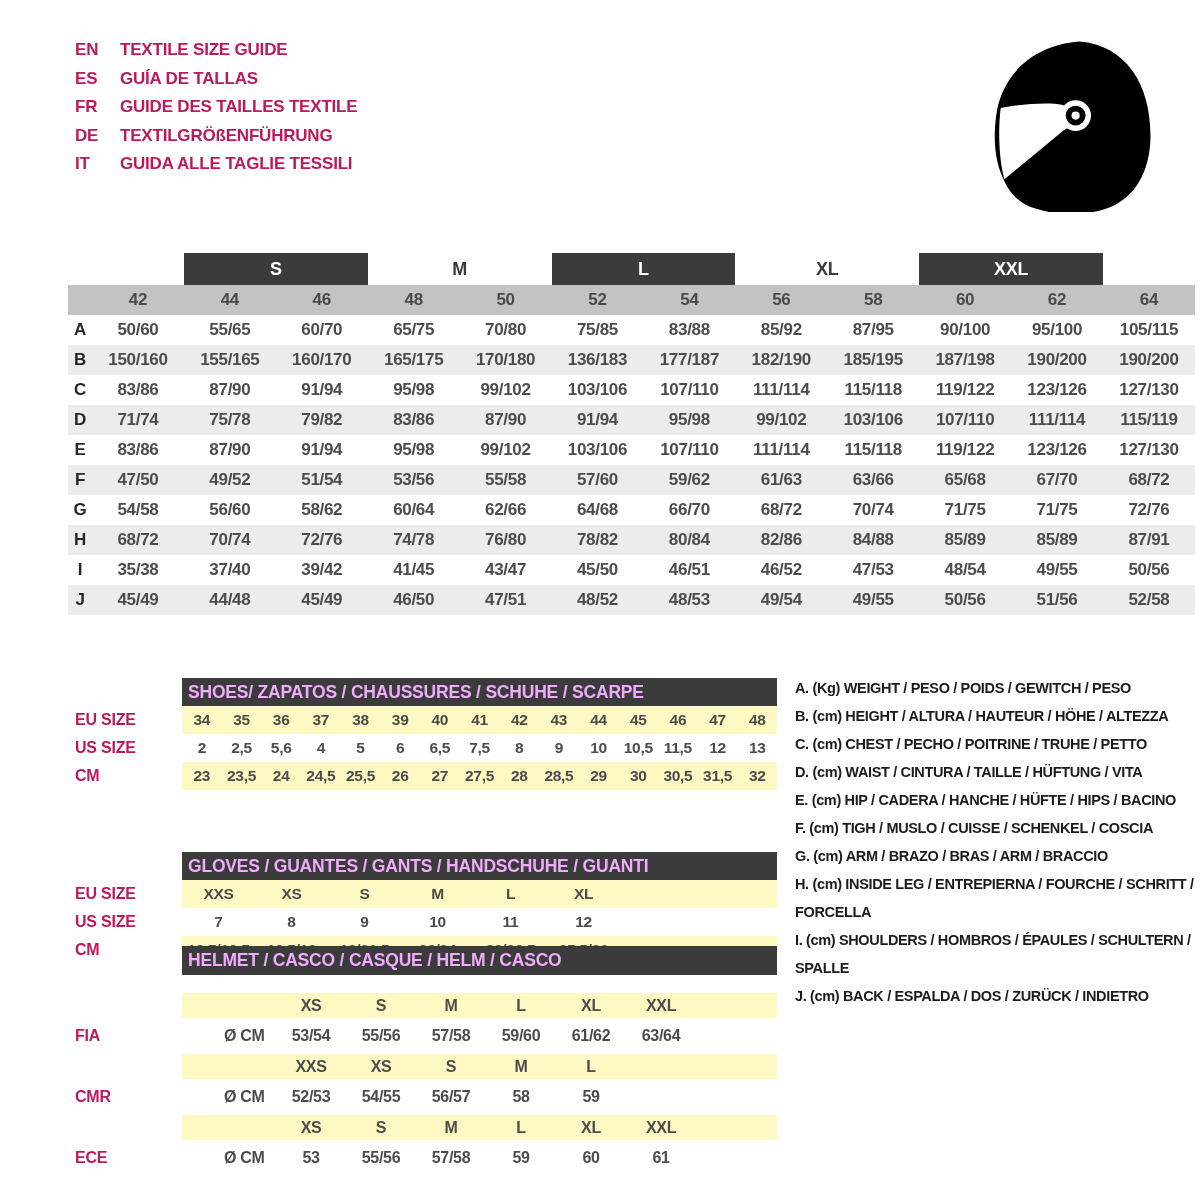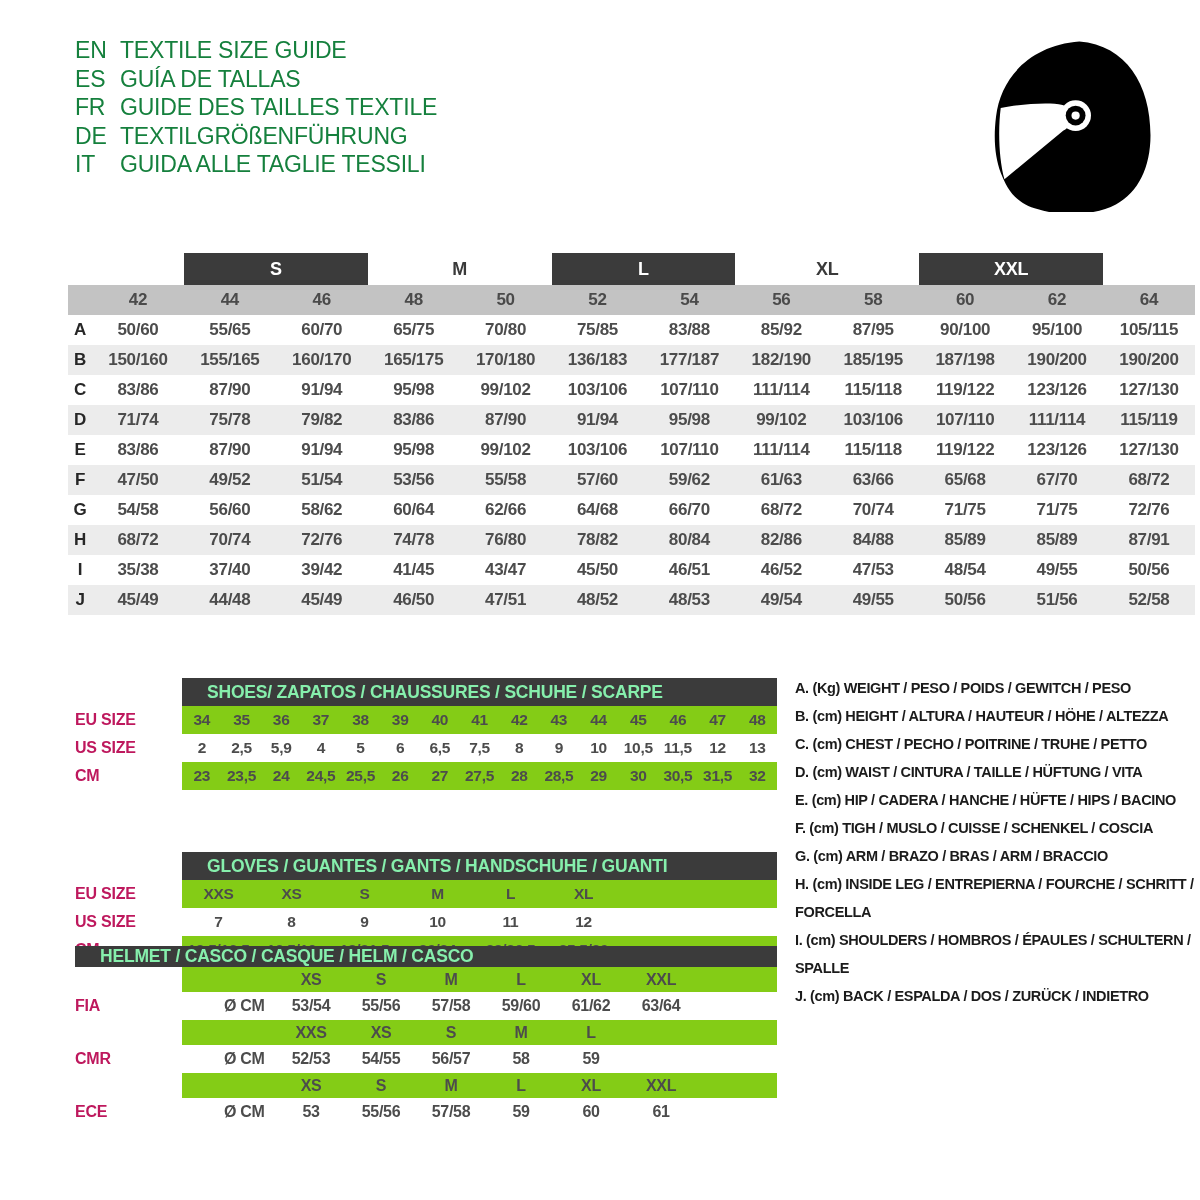--- a/index.html
+++ b/index.html
@@ -2,22 +2,22 @@
 <html><head>
 <meta charset="utf-8">
 <title>Textile Size Guide</title>
 <style>
   html,body{margin:0;padding:0;background:#fff;}
   .page{position:relative;width:1200px;height:1200px;background:#ffffff;
         font-family:"Liberation Sans",sans-serif;overflow:hidden;color:#1b1b1b;}
 
   
   .langs{position:absolute;left:75px;top:36px;}
-  .lang{display:flex;line-height:28.5px;font-size:23px;font-weight:normal;
-        color:#15803d;letter-spacing:-0.2px;white-space:nowrap;}
+  .lang{display:flex;line-height:28.5px;font-size:17px;font-weight:bold;
+        color:#be185d;letter-spacing:-0.2px;white-space:nowrap;}
   .lang .code{width:45px;}
 
   
   .helmet-logo{position:absolute;left:975px;top:36px;}
 
   
   .main-table{position:absolute;left:68px;top:253px;width:1127px;}
   .main-table table{border-collapse:collapse;table-layout:fixed;width:100%;}
   .main-table td{padding:0;text-align:center;font-weight:bold;letter-spacing:-0.3px;
                  white-space:nowrap;overflow:hidden;}
@@ -29,34 +29,34 @@
   .main-table tbody tr.stripe{background:#ececec;}
 
   
   .section{position:absolute;left:75px;width:702px;}
   .sec-shoes{top:678px;}
   .sec-gloves{top:808px;margin-top:44px;}
   .sec-helmet{top:946px;}
   .row{display:flex;height:28px;align-items:stretch;}
   .rlabel{width:107px;display:flex;align-items:center;font-size:16px;font-weight:bold;
           color:#be185d;letter-spacing:-0.2px;white-space:nowrap;}
-  .bar{flex:1;background:#3b3b3b;color:#86efac;display:flex;align-items:center;
-       padding-left:25px;font-size:17.5px;font-weight:bold;letter-spacing:-0.2px;
+  .bar{flex:1;background:#3b3b3b;color:#f0abfc;display:flex;align-items:center;
+       padding-left:6px;font-size:17.5px;font-weight:bold;letter-spacing:-0.2px;
        white-space:nowrap;overflow:hidden;}
   .cells{flex:1;display:flex;align-items:center;}
-  .cells.stripe{background:#84cc16;}
+  .cells.stripe{background:#fef9c3;}
   .cells span{text-align:center;font-size:15.5px;font-weight:bold;color:#4c4c4c;
               letter-spacing:-0.3px;white-space:nowrap;}
   .cells.shoes span{flex:1;}
   .cells.gloves span{width:73px;flex:none;}
   .cells.helmet span{width:70px;flex:none;}
   .cells.helmet span.unit{width:52px;text-align:left;padding-left:3px;margin-left:39px;}
-  .sec-helmet .bar-row{height:21px;margin-bottom:0;flex-direction:column;}
+  .sec-helmet .bar-row{height:29px;margin-bottom:18px;}
   .sec-helmet .row.sizes{height:25px;}
-  .sec-helmet .row.vals{height:28px;}
+  .sec-helmet .row.vals{height:36px;}
   .sec-helmet .cells span{font-size:16px;}
 
   
   .legend{position:absolute;left:795px;top:674px;width:407px;}
   .legend-item{font-size:14.5px;font-weight:bold;color:#1b1b1b;line-height:28px;
                letter-spacing:-0.35px;}
 </style>
 </head>
 <body>
 
@@ -318,21 +318,21 @@
             <span class="cell">46</span>
             <span class="cell">47</span>
             <span class="cell">48</span>
           </div>
         </div>
         <div class="row">
           <div class="rlabel">US SIZE</div>
           <div class="cells shoes">
             <span class="cell">2</span>
             <span class="cell">2,5</span>
-            <span class="cell">5,9</span>
+            <span class="cell">5,6</span>
             <span class="cell">4</span>
             <span class="cell">5</span>
             <span class="cell">6</span>
             <span class="cell">6,5</span>
             <span class="cell">7,5</span>
             <span class="cell">8</span>
             <span class="cell">9</span>
             <span class="cell">10</span>
             <span class="cell">10,5</span>
             <span class="cell">11,5</span>

